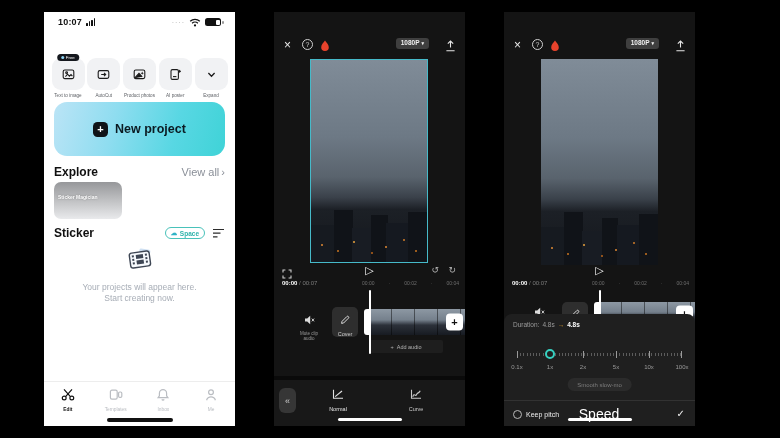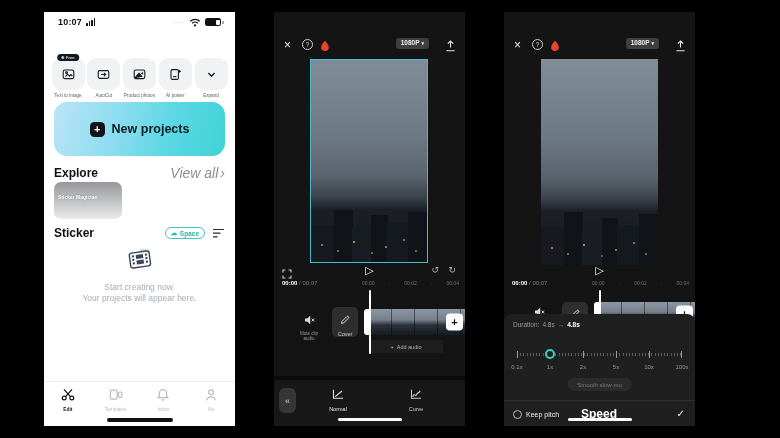--- a/index.html
+++ b/index.html
@@ -41,21 +41,21 @@
 
   .new-project{position:absolute;top:90px;left:10px;right:10px;height:54px;border-radius:13px;
     background:linear-gradient(105deg,#bbe4f6 0%,#8fddf0 35%,#58d7e3 70%,#3fd3d7 100%);
     display:flex;align-items:center;justify-content:center;gap:7px;cursor:pointer;}
   .plus-sq{width:15px;height:15px;background:#101418;border-radius:4.5px;color:#fff;font-size:11px;font-weight:bold;
     display:flex;align-items:center;justify-content:center;line-height:1;}
   .np-label{font-size:12.5px;font-weight:bold;color:#0b1b22;}
 
   .sect-head{position:absolute;left:10px;right:10px;display:flex;align-items:center;gap:16px;}
   .h2{font-size:12px;font-weight:bold;color:#101010;}
-  .view-all{margin-left:auto;font-size:14px;color:#8a8f98;display:flex;align-items:center;gap:2px;cursor:pointer;font-style:italic;}
+  .view-all{margin-left:auto;font-size:11px;color:#8a8f98;display:flex;align-items:center;gap:2px;cursor:pointer;}
   .sticker-card{position:absolute;top:170px;left:10px;width:68px;height:37px;border-radius:7px;
     background:linear-gradient(180deg,#96979a 0%,#bcbdbf 45%,#e9eaec 100%);padding:3px 4px;cursor:pointer;}
   .sticker-card span{font-size:5px;font-weight:bold;color:#fff;text-shadow:0 0 2px rgba(0,0,0,.35);}
   .proj-right{margin-left:auto;display:flex;align-items:center;gap:7px;}
   .space-badge{display:flex;align-items:center;gap:2.5px;border:1px solid #49c2ba;border-radius:9px;
     padding:1.5px 5px;font-size:6.5px;font-weight:bold;color:#2fb3ab;cursor:pointer;}
   .space-badge .cloud{font-size:6.5px;color:#2fb3c6;line-height:1;}
 
   .empty{position:absolute;top:236px;left:0;right:0;text-align:center;}
   .empty-text{margin-top:8px;font-size:8.5px;line-height:11px;color:#a7adb6;}
@@ -152,21 +152,21 @@
     border:2px solid #37d1c1;background:#1f1f1f;cursor:pointer;z-index:2;}
   .scale-row{position:absolute;left:13px;right:13px;top:50px;height:8px;font-size:6px;color:#9a9a9a;}
   .scale-row span{position:absolute;transform:translateX(-50%);white-space:nowrap;}
   .s0{left:0}.s1{left:20%}.s2{left:40%}.s3{left:60%}.s4{left:80%}.s5{left:100%}
   .smooth-btn{position:absolute;left:50%;transform:translateX(-50%);top:64px;background:#2b2b2b;border-radius:8px;
     padding:3.5px 10px;font-size:6px;color:#7d7d7d;white-space:nowrap;cursor:pointer;}
   .sheet-divider{position:absolute;left:0;right:0;top:86px;height:1px;background:#323232;}
   .sheet-bottom{position:absolute;left:9px;right:10px;top:92px;height:16px;display:flex;align-items:center;}
   .radio{width:9px;height:9px;border:1.2px solid #b9b9b9;border-radius:50%;margin-right:4px;cursor:pointer;}
   .kp-label{font-size:7px;color:#ececec;}
-  .sheet-title{position:absolute;left:50%;transform:translateX(-50%);font-size:12px;color:#fff;font-weight:bold;}
+  .sheet-title{position:absolute;left:50%;transform:translateX(-50%);font-size:14px;color:#fff;}
   .sheet-check{margin-left:auto;font-size:10px;color:#f2f2f2;cursor:pointer;line-height:1;}
 </style>
 </head>
 <body>
 
 <div class="stage">
 
   <div class="phone" id="home">
     <div class="statusbar">
       <span class="sb-time">10:07</span>
@@ -249,21 +249,21 @@
             <svg viewBox="0 0 13 13" width="13" height="13">
               <path d="M3.4,5 L6.5,8.2 L9.6,5" fill="none" stroke="#1b1b1b" stroke-width="1.3"></path>
             </svg>
           </div>
         <span class="tool-label">Expand</span>
       </div>
     </div>
 
     <div class="new-project">
       <span class="plus-sq">+</span>
-      <span class="np-label">New projects</span>
+      <span class="np-label">New project</span>
     </div>
 
     <div class="sect-head" style="top:153px;">
       <span class="h2">Explore</span>
       <span class="view-all">
         <span>View all</span>
         <span>›</span>
       </span>
     </div>
     <div class="sticker-card">
@@ -294,22 +294,22 @@
             <rect x="5.4" y="10" width="2" height="2" fill="#3e4654"></rect>
             <rect x="5.4" y="13.5" width="2" height="2" fill="#3e4654"></rect>
           <rect x="18.6" y="6.5" width="2" height="2" fill="#3e4654"></rect>
             <rect x="18.6" y="10" width="2" height="2" fill="#3e4654"></rect>
             <rect x="18.6" y="13.5" width="2" height="2" fill="#3e4654"></rect>
           <rect x="9.4" y="6.5" width="7.2" height="4" fill="#3e4654"></rect>
             <rect x="9.4" y="12" width="7.2" height="4" fill="#3e4654"></rect>
         </g>
       </svg>
       <div class="empty-text">
+        <div>Your projects will appear here.</div>
         <div>Start creating now.</div>
-        <div>Your projects will appear here.</div>
       </div>
     </div>
 
     <div class="bottomnav">
       <div class="nav-item active">
         <svg viewBox="0 0 14 13" width="14" height="13">
             <g fill="none" stroke="#111" stroke-width="1.2">
               <circle cx="3.2" cy="10" r="1.9"></circle>
               <circle cx="10.8" cy="10" r="1.9"></circle>
               <path d="M4.6,8.7 L11,1.4 M9.4,8.7 L3,1.4"></path>

